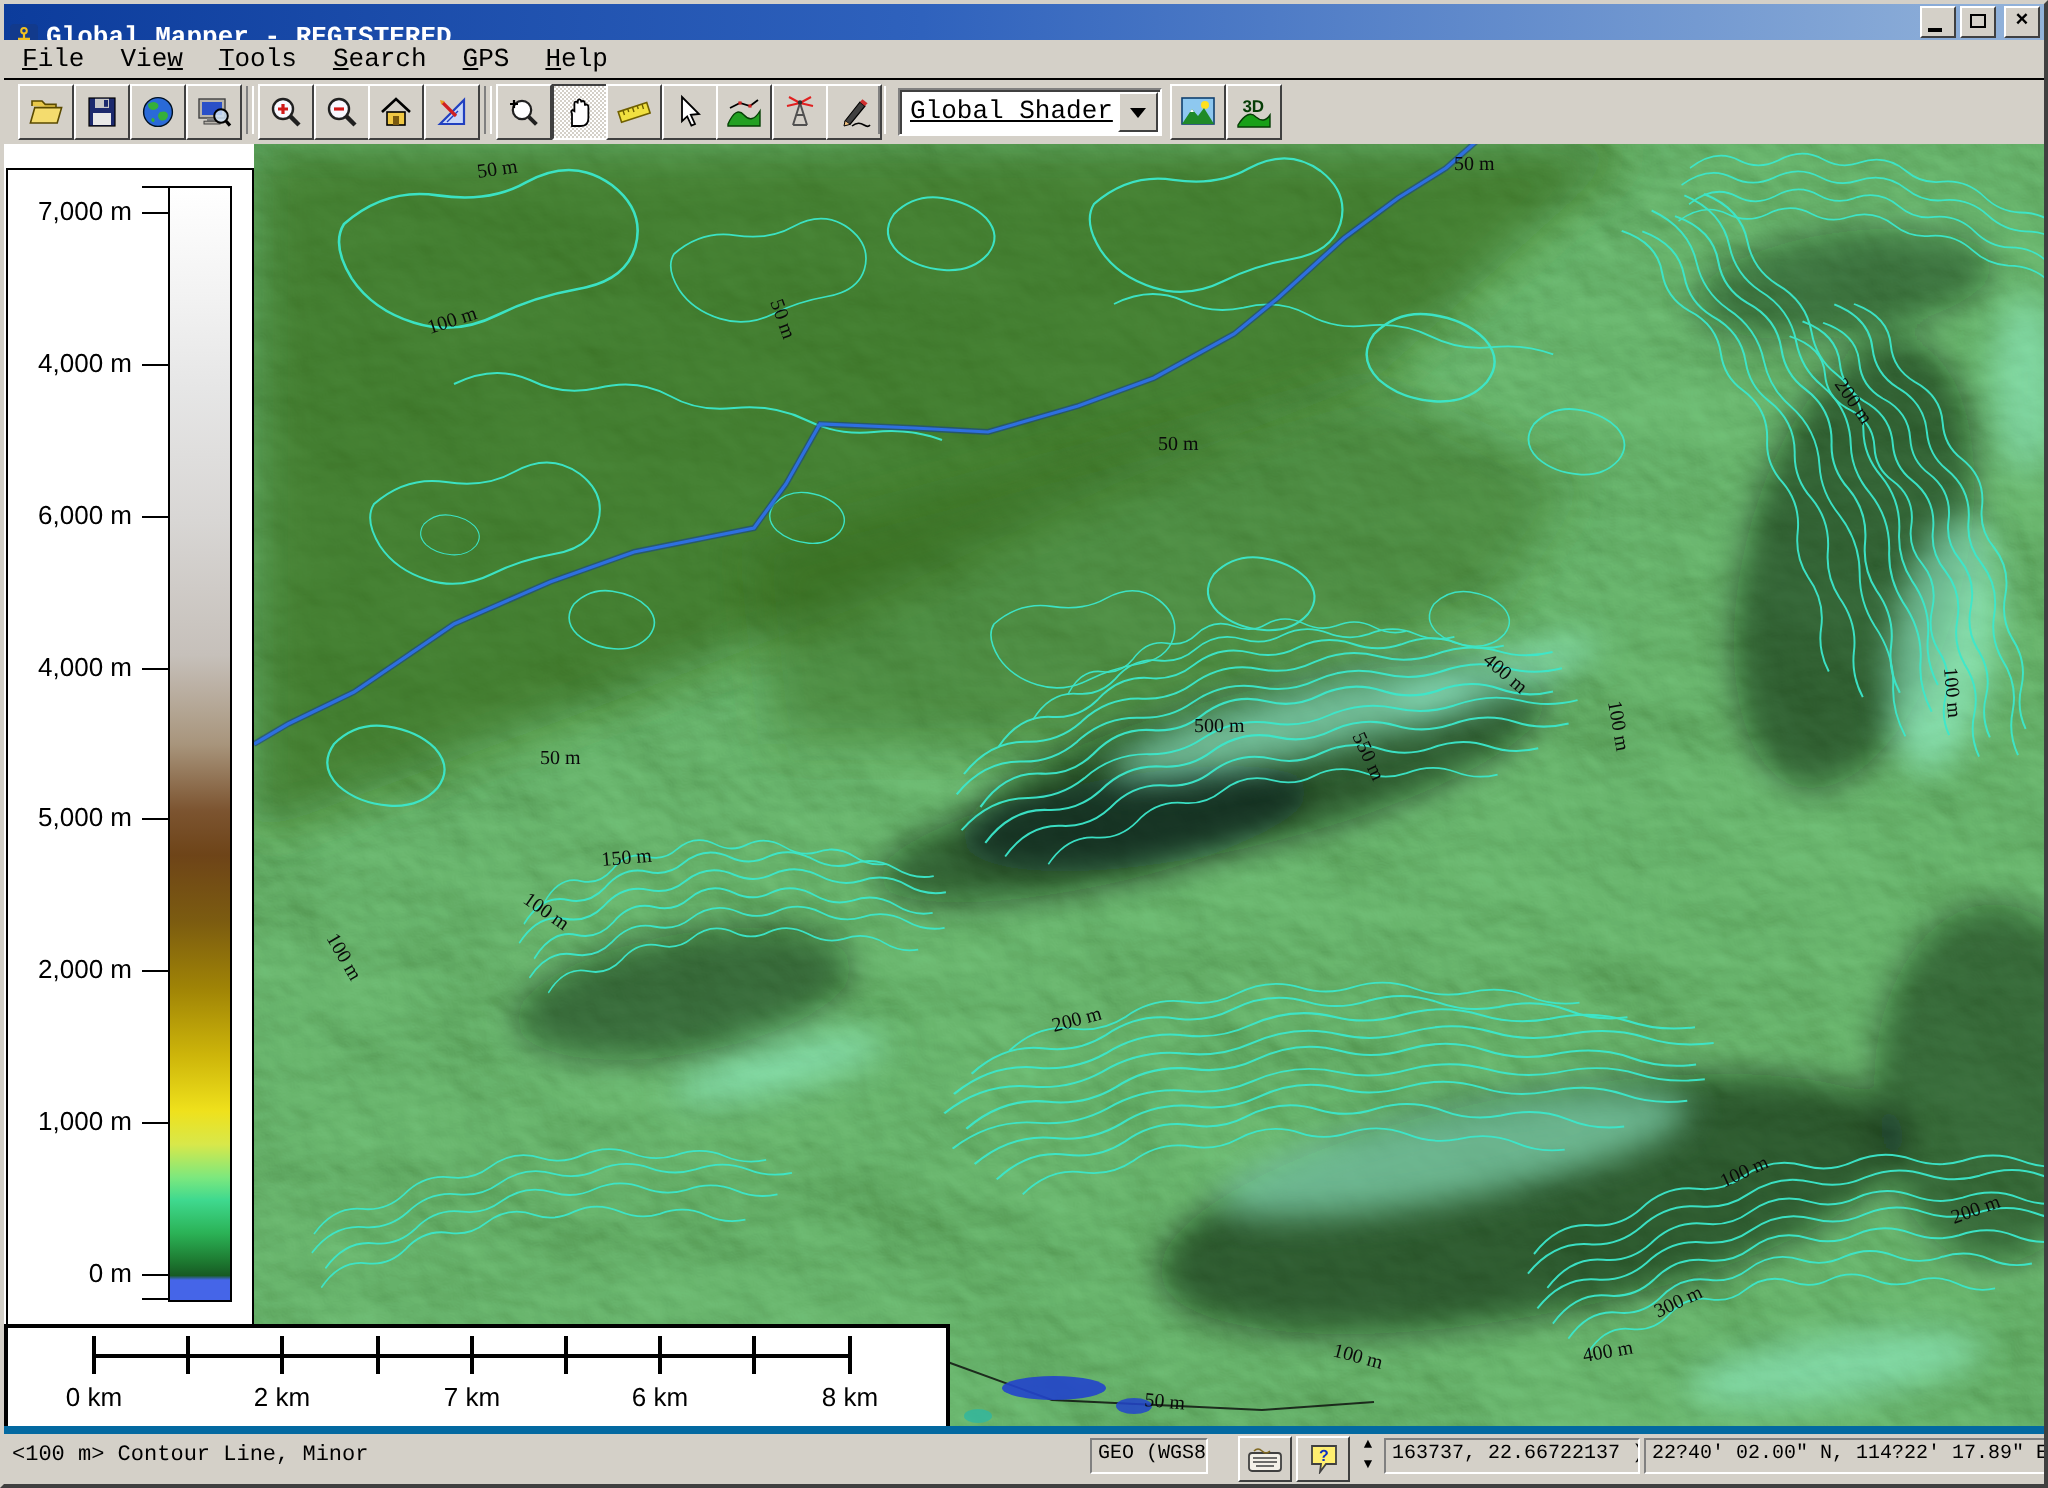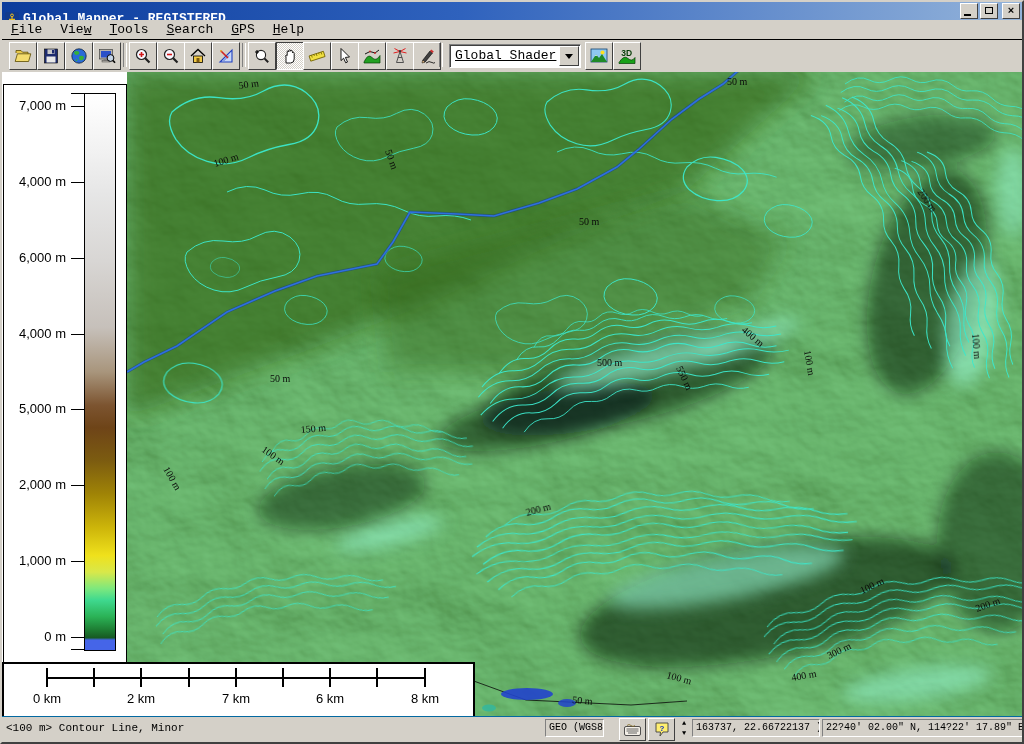--- a/index.html
+++ b/index.html
@@ -50,21 +50,21 @@
         #a8957c 50%,#7c5430 56%,#6e4418 60%,#7c5c10 66%,#a08406 72%,#cdb50a 78%,#efe11c 83%,
         #d8e84a 86%,#7ce87e 89%,#3fd98f 91%,#2bb256 94%,#1d7a31 96.5%,#175a23 97.8%,#4565e8 98.2%,#4565e8 100%);}
   .ltick{position:absolute;left:67px;width:13px;height:1px;background:#000;}
   .llabel{position:absolute;left:0;width:62px;text-align:right;font:13px/14px "Liberation Sans",sans-serif;color:#000;}
   
   .scalebox{position:absolute;left:0;top:590px;width:469px;height:52px;background:#fff;border:2px solid #000;}
   .sline{position:absolute;left:42px;top:13px;width:378px;height:2px;background:#000;}
   .stick{position:absolute;top:4px;width:2px;height:19px;background:#000;}
   .slabel{position:absolute;top:28px;width:40px;text-align:center;font:13px/14px "Liberation Sans",sans-serif;color:#000;}
   
-  .status{position:absolute;left:2px;bottom:2px;right:2px;height:25px;background:#d4d0c8;border-top:1px solid #0369a1;
+  .status{position:absolute;left:2px;bottom:2px;right:2px;height:25px;background:#d4d0c8;border-top:4px solid #0369a1;
       font-family:"Liberation Mono",monospace;text-decoration:underline;}
   .smsg{position:absolute;left:4px;top:4px;font:11px/14px "Liberation Mono",monospace;color:#000;white-space:pre;}
   .spanel{position:absolute;top:2px;height:18px;border:1px solid;border-color:#808080 #fff #fff #808080;
       font:10px/16px "Liberation Mono",monospace;color:#000;white-space:nowrap;overflow:hidden;padding-left:3px;box-sizing:border-box;}
   .sbtn{position:absolute;top:1px;width:25px;height:21px;background:#d4d0c8;
       border:1px solid;border-color:#fff #404040 #404040 #fff;display:flex;align-items:center;justify-content:center;}
   .spin{position:absolute;left:676px;top:3px;width:12px;height:17px;display:flex;flex-direction:column;align-items:center;justify-content:space-between;}
   .spin span{font-size:7px;line-height:7px;color:#000;}
   .ticon{display:block;}
 </style>

